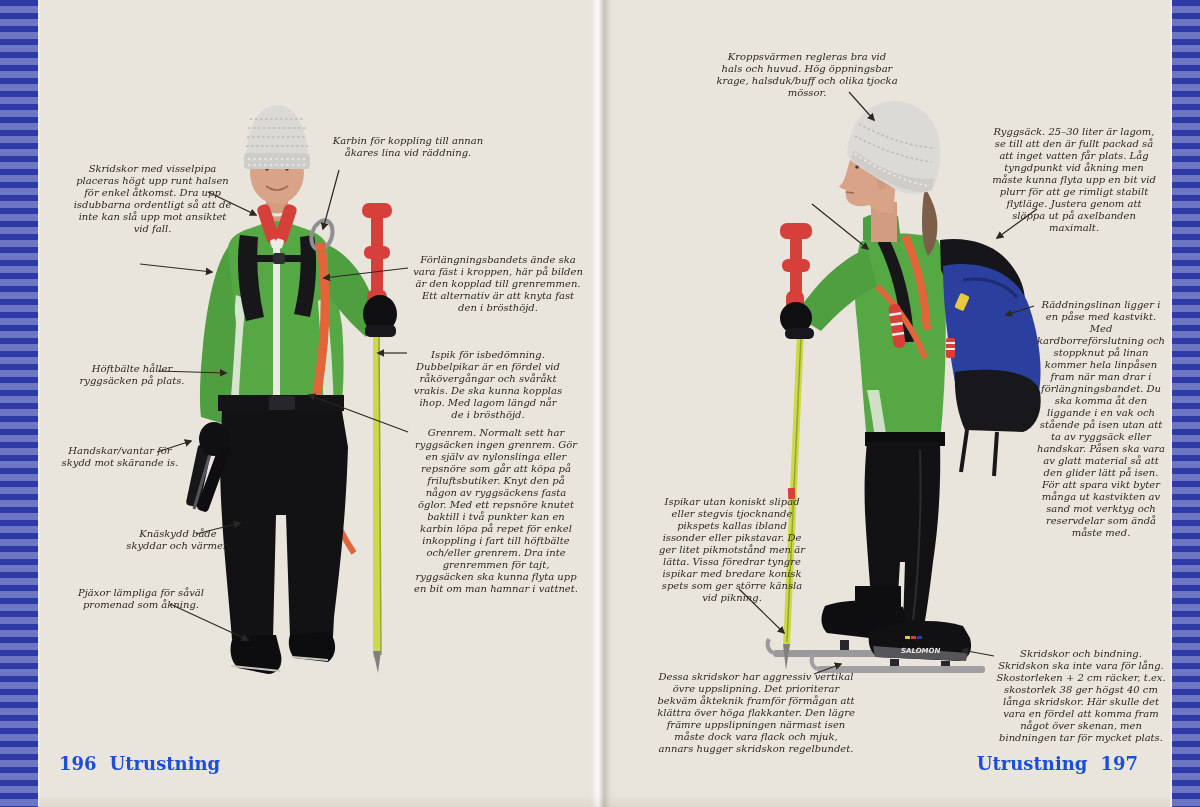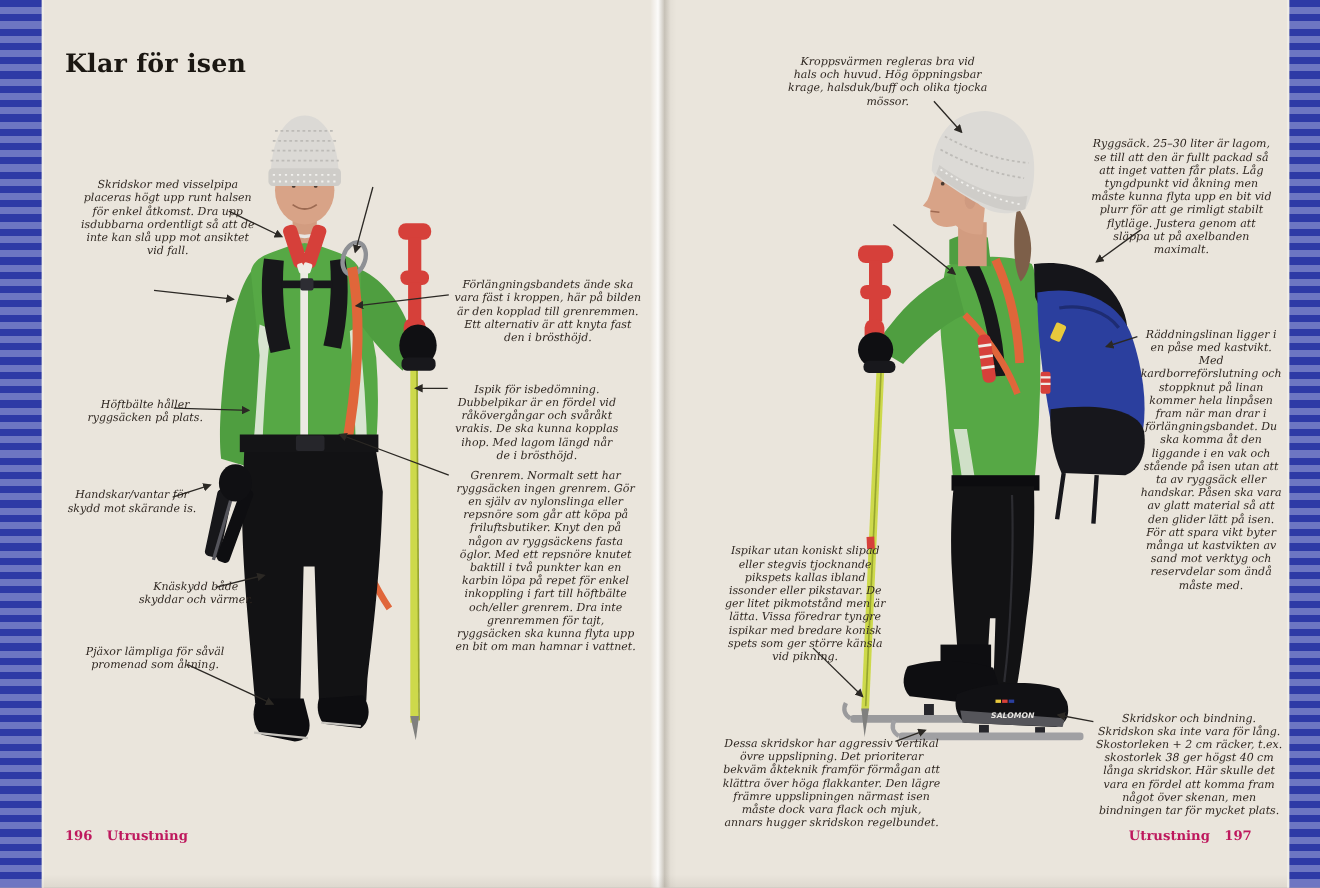--- a/index.html
+++ b/index.html
@@ -27,40 +27,39 @@
     position:absolute;left:59px;top:44px;margin:0;
     font-size:23px;font-weight:bold;color:#1b1712;letter-spacing:.2px;
   }
   .ann{
     position:absolute;
     font-style:italic;font-size:10px;line-height:12px;color:#2e2620;
     font-weight:normal;
     text-align:center;
   }
   .footer{
-    position:absolute;top:753px;font-size:12px;font-weight:bold;color:#be185d;
+    position:absolute;top:753px;font-size:18px;font-weight:bold;color:#1d4ed8;
   }
   .footer-left{left:59px;}
   .footer-right{right:62px;text-align:right;}
   .footer span{display:inline-block;}
   .footer .gap{width:13px;}
   .figure,.arrows{position:absolute;}
   .arrows{left:0;top:0;pointer-events:none;}
 </style>
 </head>
 <body>
 
 <div class="spread">
 
   <div class="stripe stripe-left"></div>
   <div class="stripe stripe-right"></div>
   <div class="gutter"></div>
   <div class="bottom-shade"></div>
 
-  <h1 class="title">Klar för isen</h1>
 
   <svg class="figure" style="left:170px;top:95px;" width="270" height="590" viewBox="0 0 270 590">
 
     <g>
       <path d="M58,152 Q60,140 78,134 L95,128 Q107,124 119,128 L136,134 Q154,140 158,152 L172,230 Q176,280 170,325 L52,325 Q46,280 50,230 Z" fill="#56a845"></path>
       <path d="M66,200 Q60,260 58,322 L68,324 Q70,262 76,204 Z" fill="#efeee9" opacity="0.85"></path>
       <path d="M156,202 Q163,260 164,322 L154,324 Q152,262 148,206 Z" fill="#efeee9" opacity="0.85"></path>
       <rect x="103" y="134" width="7" height="190" rx="3" fill="#eceae4"></rect>
 
       <path d="M58,152 C45,170 37,210 33,250 C30,280 29,305 31,322 L58,330 C62,300 64,260 66,228 Z" fill="#4f9e40"></path>
@@ -281,20 +280,21 @@
       <line x1="814" y1="674" x2="841" y2="664" marker-end="url(#ah)"></line>
       <line x1="994" y1="656" x2="962" y2="650" marker-end="url(#ah)"></line>
     </g>
   </svg>
 
   <div class="ann" style="left:70px;top:163px;width:165px">Skridskor med visselpipa placeras högt upp runt halsen för enkel åtkomst. Dra upp isdubbarna ordentligt så att de inte kan slå upp mot ansiktet vid fall.</div>
   <div class="ann" style="left:76px;top:363px;width:112px">Höftbälte håller ryggsäcken på plats.</div>
   <div class="ann" style="left:55px;top:445px;width:130px">Handskar/vantar för skydd mot skärande is.</div>
   <div class="ann" style="left:122px;top:528px;width:112px">Knäskydd både skyddar och värmer.</div>
   <div class="ann" style="left:71px;top:587px;width:140px">Pjäxor lämpliga för såväl promenad som åkning.</div>
+  <div class="ann" style="left:327px;top:135px;width:162px">Karbin för koppling till annan åkares lina vid räddning.</div>
   <div class="ann" style="left:412px;top:254px;width:172px">Förlängningsbandets ände ska vara fäst i kroppen, här på bilden är den kopplad till grenremmen. Ett alternativ är att knyta fast den i brösthöjd.</div>
   <div class="ann" style="left:412px;top:349px;width:152px">Ispik för isbedömning. Dubbelpikar är en fördel vid råkövergångar och svåråkt vrakis. De ska kunna kopplas ihop. Med lagom längd når de i brösthöjd.</div>
   <div class="ann" style="left:412px;top:427px;width:168px">Grenrem. Normalt sett har ryggsäcken ingen grenrem. Gör en själv av nylonslinga eller repsnöre som går att köpa på friluftsbutiker. Knyt den på någon av ryggsäckens fasta öglor. Med ett repsnöre knutet baktill i två punkter kan en karbin löpa på repet för enkel inkoppling i fart till höftbälte och/eller grenrem. Dra inte grenremmen för tajt, ryggsäcken ska kunna flyta upp en bit om man hamnar i vattnet.</div>
 
   <div class="ann" style="left:716px;top:51px;width:182px">Kroppsvärmen regleras bra vid hals och huvud. Hög öppningsbar krage, halsduk/buff och olika tjocka mössor.</div>
   <div class="ann" style="left:990px;top:126px;width:168px">Ryggsäck. 25–30 liter är lagom, se till att den är fullt packad så att inget vatten får plats. Låg tyngdpunkt vid åkning men måste kunna flyta upp en bit vid plurr för att ge rimligt stabilt flytläge. Justera genom att släppa ut på axelbanden maximalt.</div>
   <div class="ann" style="left:1035px;top:299px;width:132px">Räddningslinan ligger i en påse med kastvikt. Med kardborreförslutning och stoppknut på linan kommer hela linpåsen fram när man drar i förlängningsbandet. Du ska komma åt den liggande i en vak och stående på isen utan att ta av ryggsäck eller handskar. Påsen ska vara av glatt material så att den glider lätt på isen. För att spara vikt byter många ut kastvikten av sand mot verktyg och reservdelar som ändå måste med.</div>
   <div class="ann" style="left:656px;top:496px;width:152px">Ispikar utan koniskt slipad eller stegvis tjocknande pikspets kallas ibland issonder eller pikstavar. De ger litet pikmotstånd men är lätta. Vissa föredrar tyngre ispikar med bredare konisk spets som ger större känsla vid pikning.</div>
   <div class="ann" style="left:656px;top:671px;width:200px">Dessa skridskor har aggressiv vertikal övre uppslipning. Det prioriterar bekväm åkteknik framför förmågan att klättra över höga flakkanter. Den lägre främre uppslipningen närmast isen måste dock vara flack och mjuk, annars hugger skridskon regelbundet.</div>
   <div class="ann" style="left:995px;top:648px;width:172px">Skridskor och bindning. Skridskon ska inte vara för lång. Skostorleken + 2 cm räcker, t.ex. skostorlek 38 ger högst 40 cm långa skridskor. Här skulle det vara en fördel att komma fram något över skenan, men bindningen tar för mycket plats.</div>

